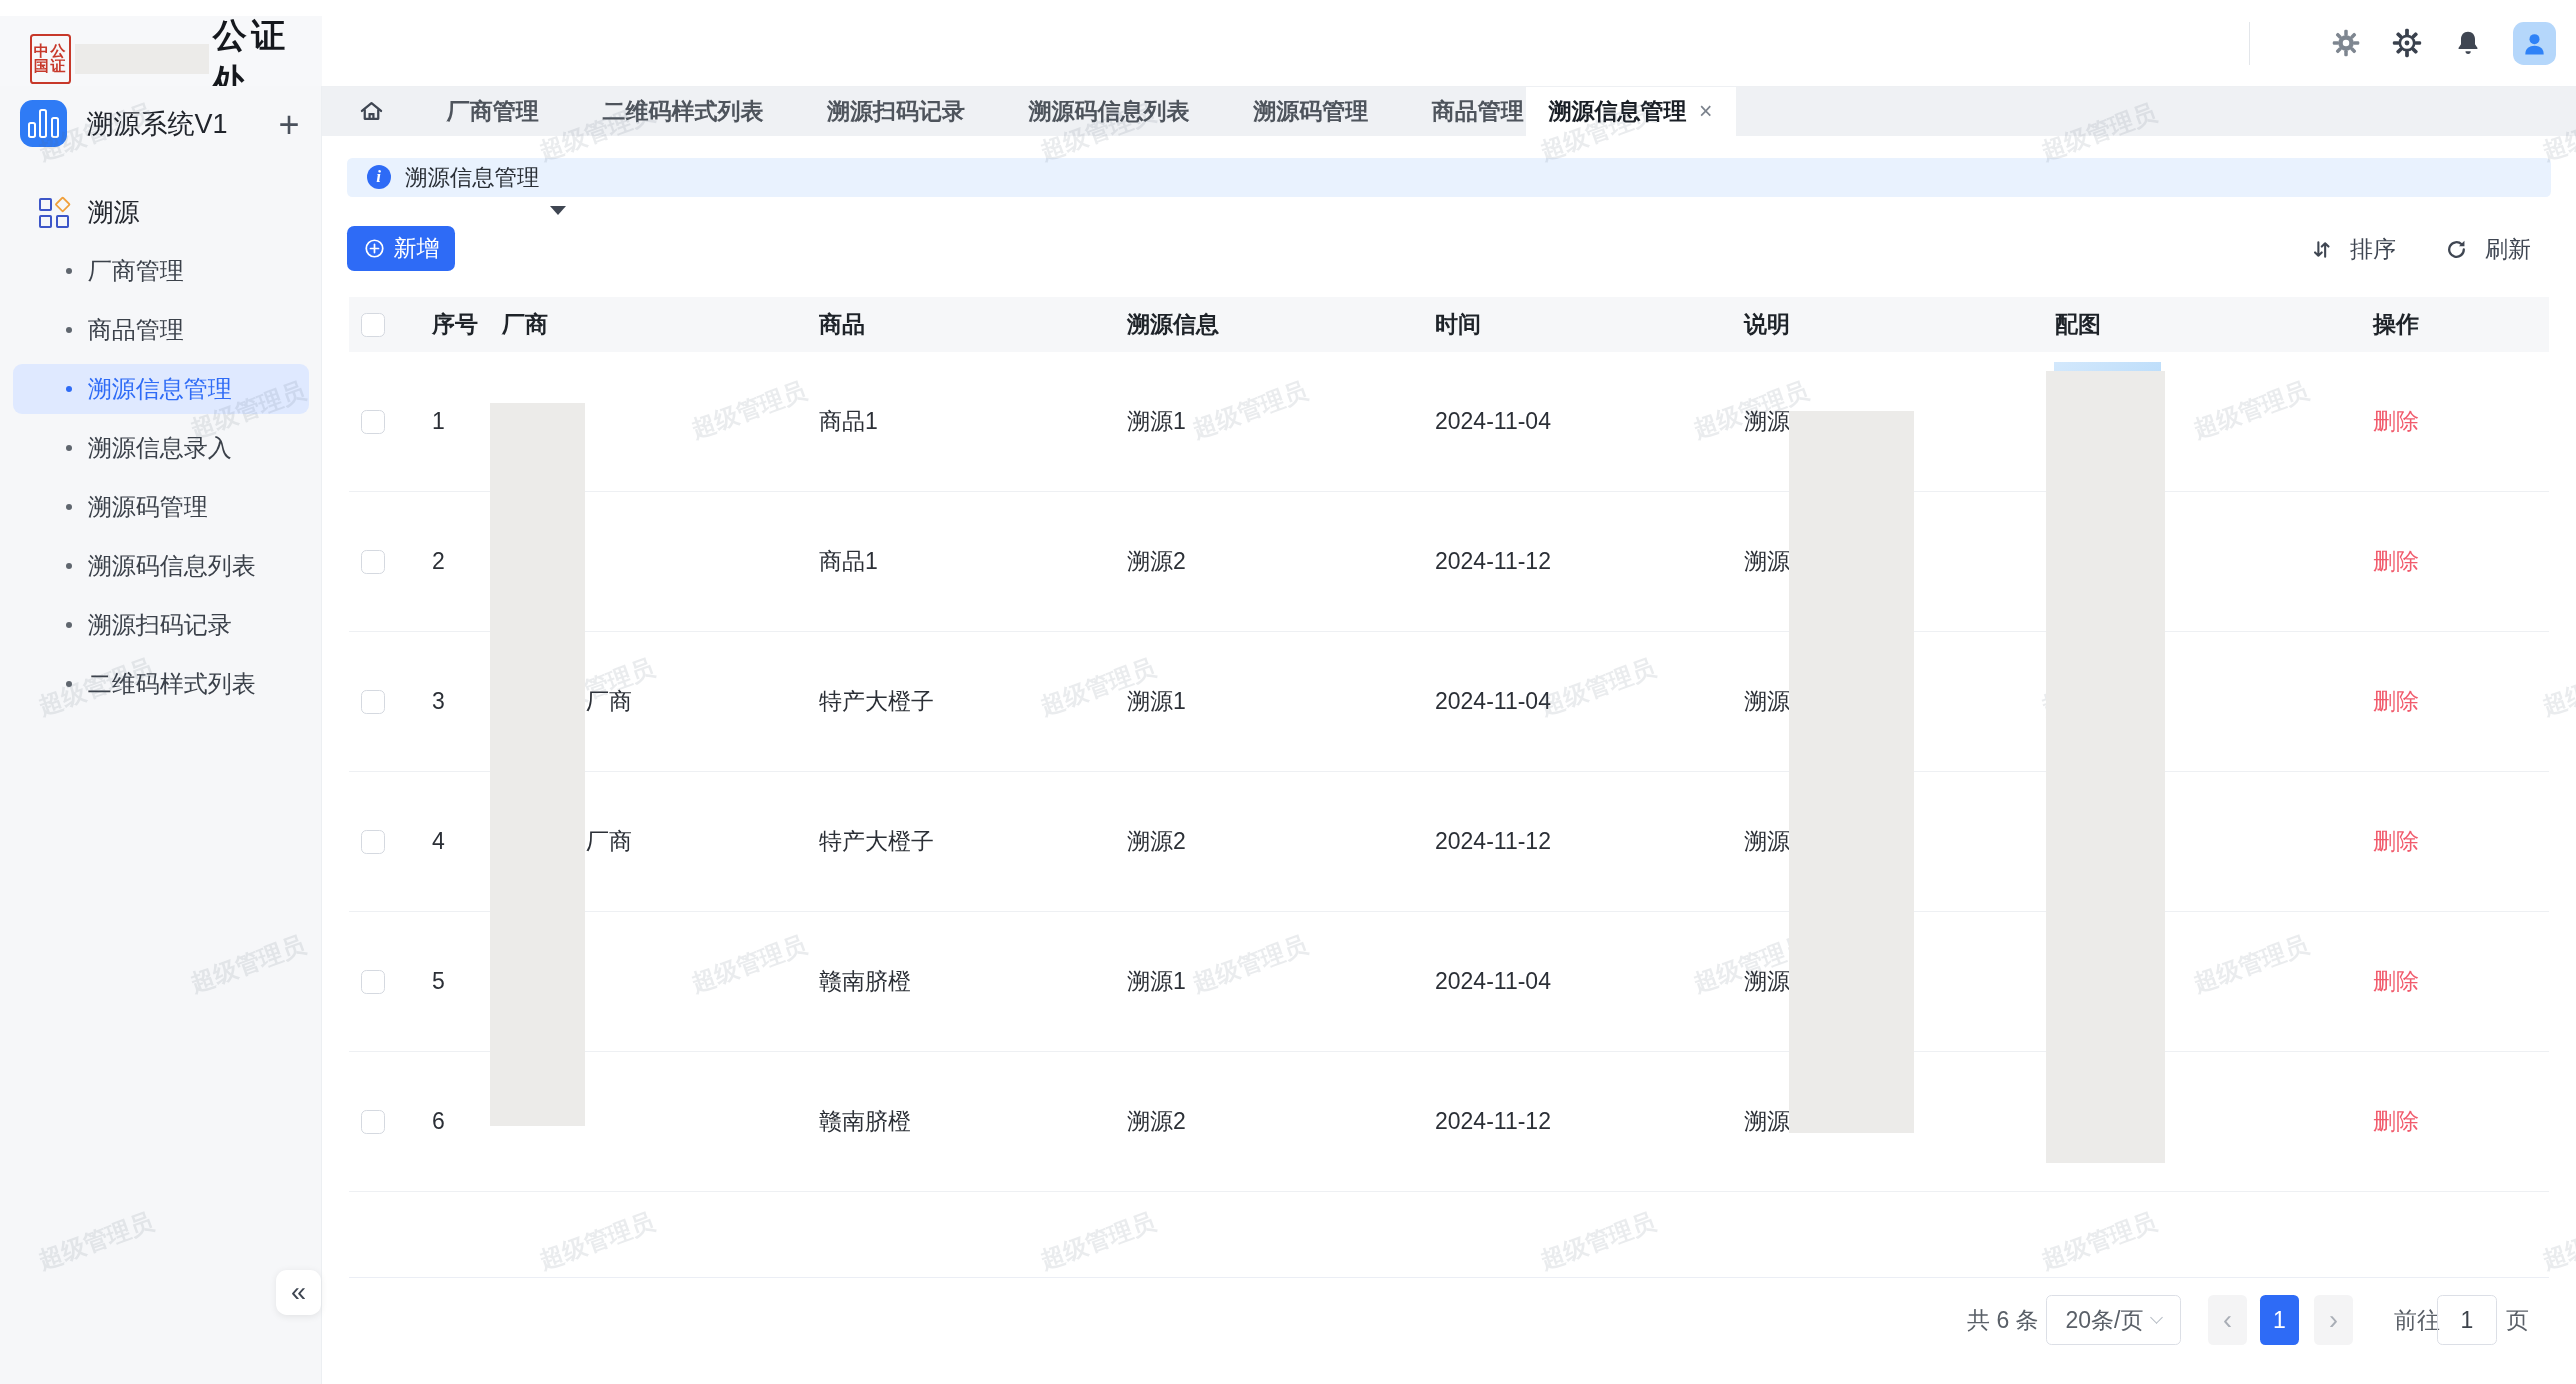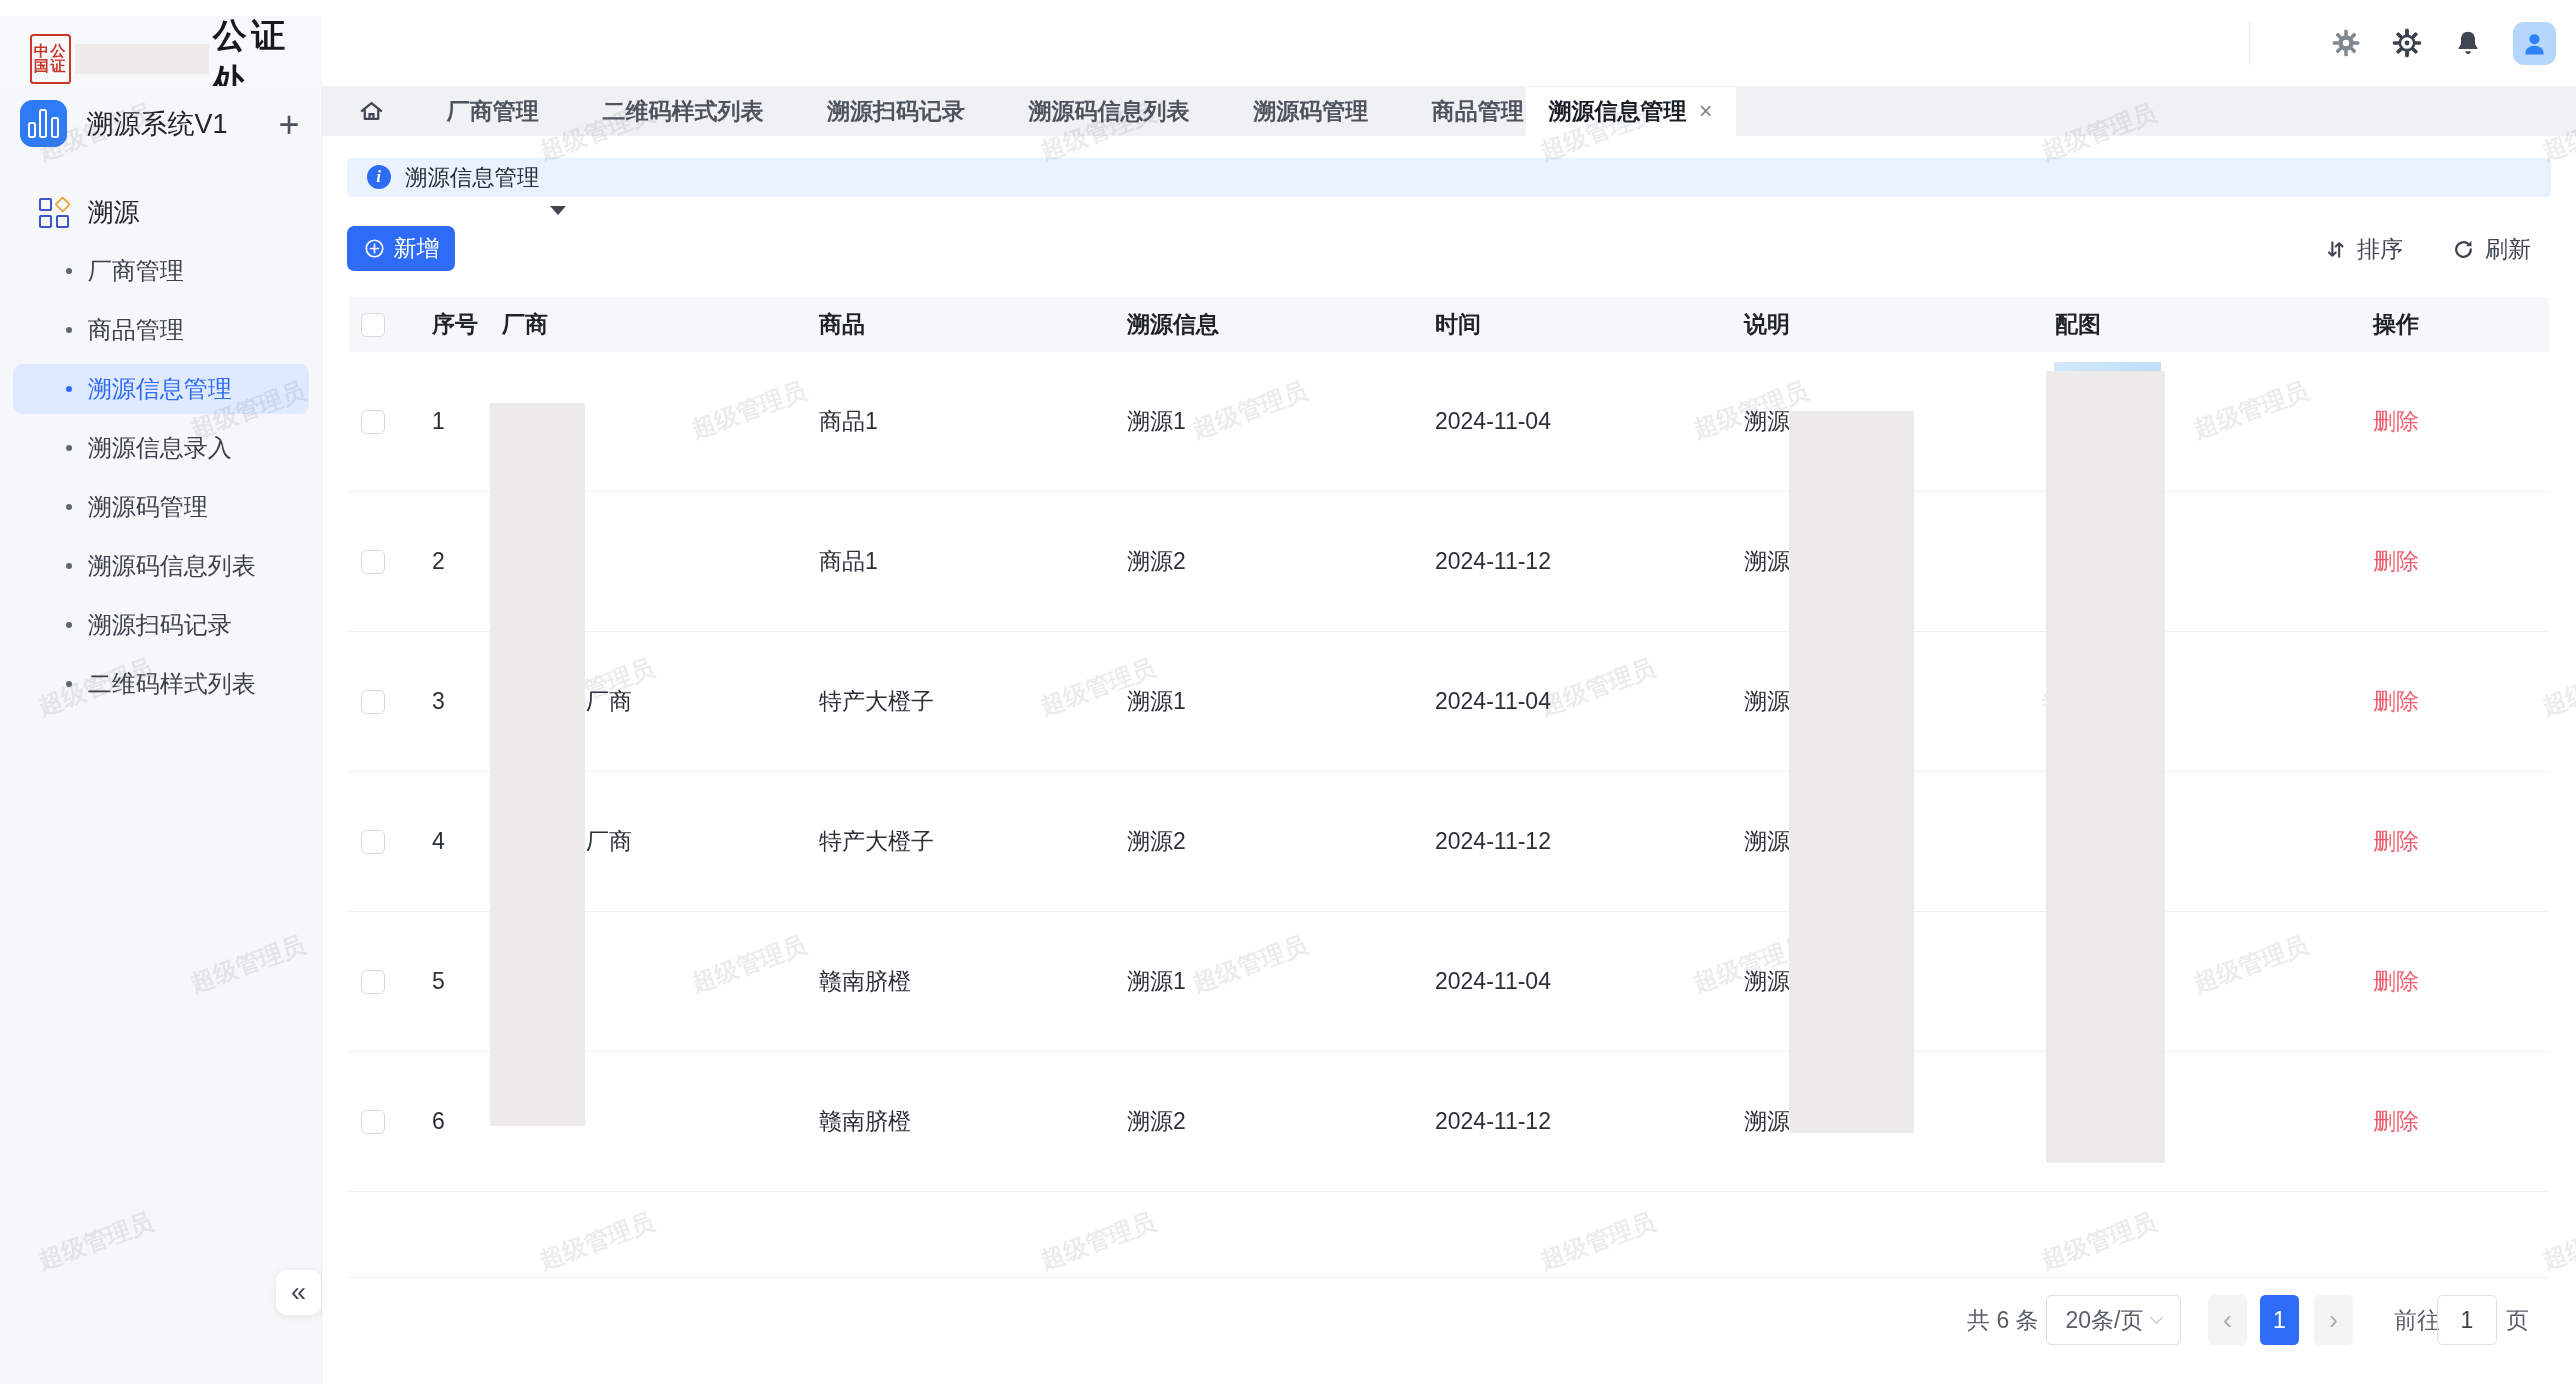--- a/index.html
+++ b/index.html
@@ -89,21 +89,21 @@
           border-radius:5.4px;display:flex;align-items:center;box-sizing:border-box;padding-left:19.7px;}
   .info-ic{width:24px;height:24px;border-radius:50%;background:#2e6bf6;color:#fff;
            display:flex;align-items:center;justify-content:center;font-size:17px;font-weight:700;
            font-family:"Liberation Serif","DejaVu Serif",serif;font-style:italic;}
   .banner-text{margin-left:14.3px;font-size:22.4px;color:#2a2f36;}
 
   .btn-add{position:absolute;left:25px;top:90px;width:108px;height:45px;background:#2e6bf6;border:none;
            border-radius:7.2px;color:#fff;font-size:23px;display:flex;align-items:center;justify-content:center;
            gap:8px;cursor:pointer;font-family:inherit;}
   .tool-right{position:absolute;top:98px;right:45px;display:flex;align-items:center;gap:48px;}
-  .tool-item{display:flex;align-items:center;gap:9px;font-size:23px;color:#3f4652;cursor:pointer;}
+  .tool-item{display:flex;align-items:center;gap:16px;font-size:23px;color:#3f4652;cursor:pointer;}
 
   .tablewrap{position:absolute;left:27px;top:161px;width:2200px;}
   .tgrid{display:grid;grid-template-columns:67px 86px 317px 308px 308px 309px 311px 318px 177px;align-items:center;}
   .thead{height:55px;background:#f6f7f9;font-weight:700;font-size:23px;color:#1e2329;}
   .trow{height:139px;border-bottom:0.9px solid #eef0f3;font-size:23px;color:#2b2f36;}
   .c0{display:flex;justify-content:flex-start;padding-left:11.6px;box-sizing:border-box;}
   .cb{width:24px;height:24px;border:1.8px solid #d5d9e0;border-radius:5.4px;background:#fff;
       box-sizing:border-box;cursor:pointer;display:block;}
   .c1{padding-left:16px;box-sizing:border-box;}
   .vendor-partial{margin-left:84px;}

